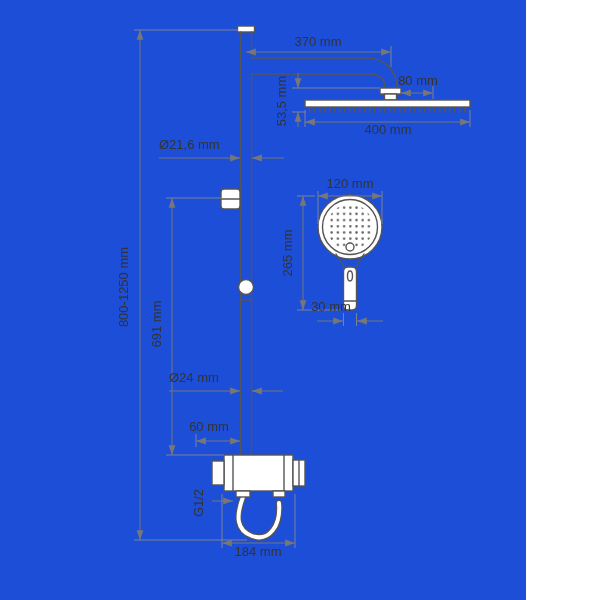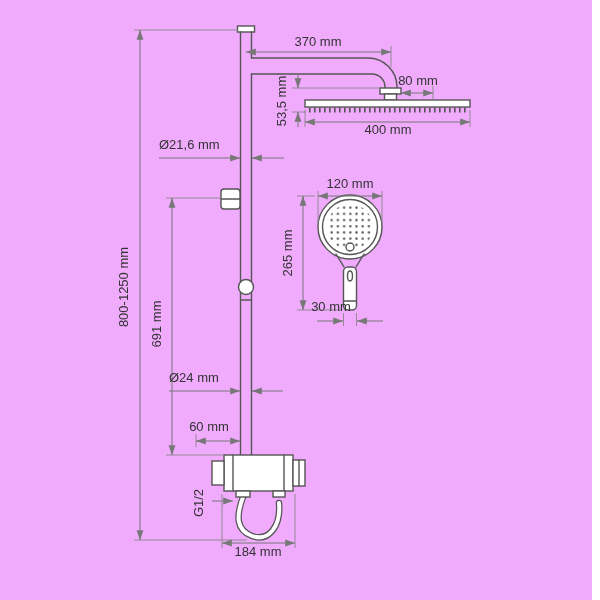--- a/index.html
+++ b/index.html
@@ -1,16 +1,16 @@
 <!DOCTYPE html>
 <html><head>
 <meta charset="utf-8">
 <style>
   html,body{margin:0;padding:0;background:#ffffff;}
-  .stage{width:592px;height:600px;background:#f0abfc;position:relative;font-family:"Liberation Sans",sans-serif;}
+  .stage{width:526px;height:600px;background:#1d4ed8;position:relative;font-family:"Liberation Sans",sans-serif;}
   svg{display:block;}
   .prod{stroke:#555;stroke-width:1.4;fill:none;stroke-linecap:round;}
   .prodfill{stroke:#555;stroke-width:1.4;fill:#fff;}
   .dim{stroke:#777;stroke-width:1;fill:none;}
   .ext{stroke:#888;stroke-width:0.9;fill:none;}
   .lbl{font-family:"Liberation Sans",sans-serif;font-size:13px;fill:#333;}
   .nozzles{stroke:#555;stroke-width:5;stroke-dasharray:1.6 3.4;fill:none;}
   .hose-outer{stroke:#555;stroke-width:6.5;fill:none;stroke-linecap:round;}
   .hose-inner{stroke:#fff;stroke-width:4;fill:none;stroke-linecap:round;}
 </style>

